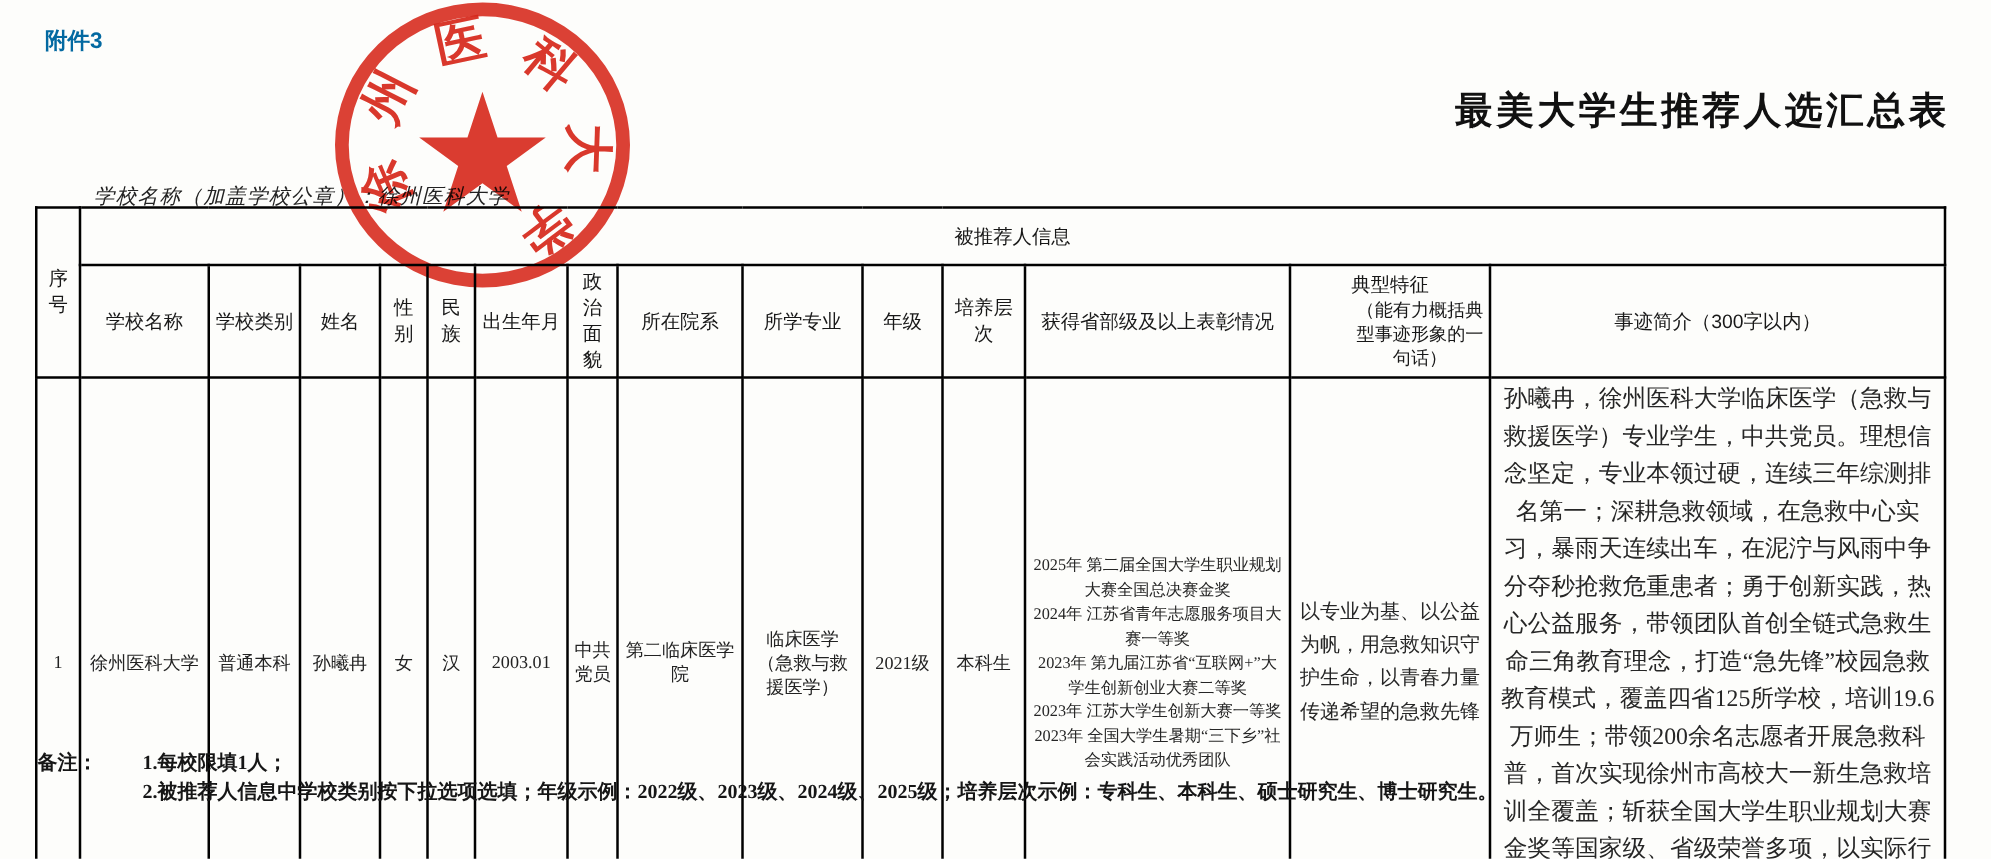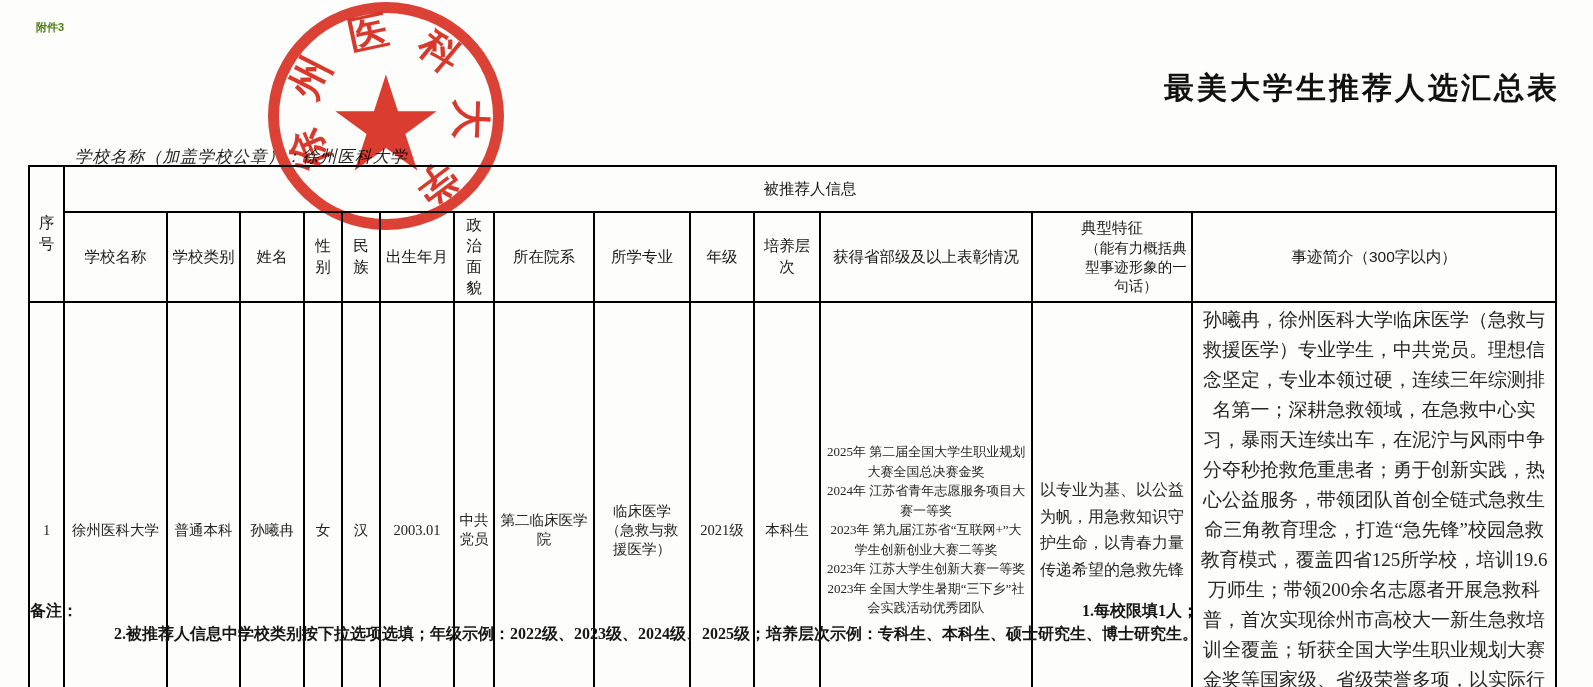--- a/index.html
+++ b/index.html
@@ -4,21 +4,21 @@
 <style>
   html,body{margin:0;padding:0;}
   body{
     width:1593px;height:687px;position:relative;overflow:hidden;
     background:#fdfdfb;color:#1c1c1c;
     font-family:"Liberation Serif",serif;
   }
   .attachment{
     position:absolute;left:36px;top:20px;
     font-family:"Liberation Sans",sans-serif;
-    font-size:11px;font-weight:bold;color:#4d7c0f;
+    font-size:18px;font-weight:bold;color:#0369a1;
   }
   .title{
     position:absolute;left:0;top:68px;width:1560px;margin:0;
     text-align:right;font-size:30px;font-weight:bold;letter-spacing:3px;
     color:#111;font-family:"Liberation Serif",serif;
   }
   .school-line{
     position:absolute;left:75px;top:146px;
     font-size:16.5px;color:#222;letter-spacing:1px;
     font-style:italic;
@@ -78,21 +78,21 @@
     text-align:justify;font-size:19px;line-height:1.58;
     padding:6px 9px;vertical-align:middle;color:#262626;
   }
   .hdr-sub{font-size:14.5px;margin-left:48px;}
   
   .notes{
     position:absolute;left:30px;top:599px;display:flex;
     font-size:16px;font-weight:bold;color:#161616;line-height:23px;
     font-family:"Liberation Serif",serif;gap:36px;
   }
-  .notes-items div{white-space:nowrap;text-align:right;}
+  .notes-items div{white-space:nowrap;}
 </style>
 </head>
 <body>
 
 <div>
 
   <div class="attachment">附件3</div>
 
   <h1 class="title">最美大学生推荐人选汇总表</h1>
 

